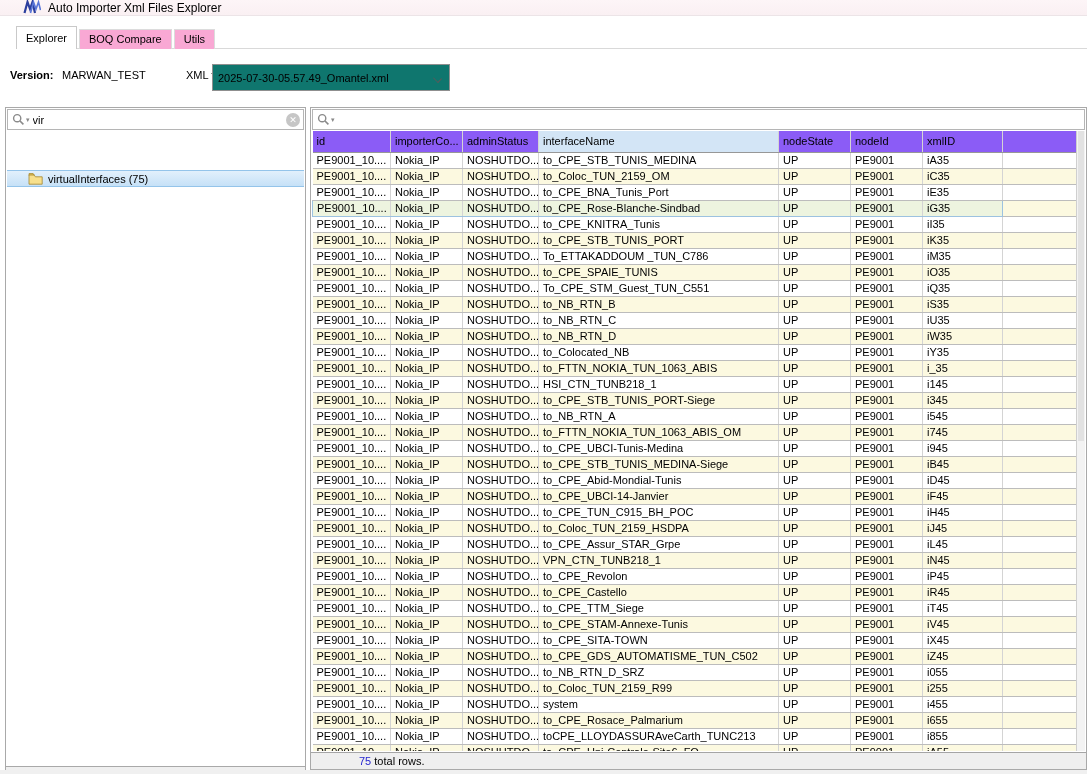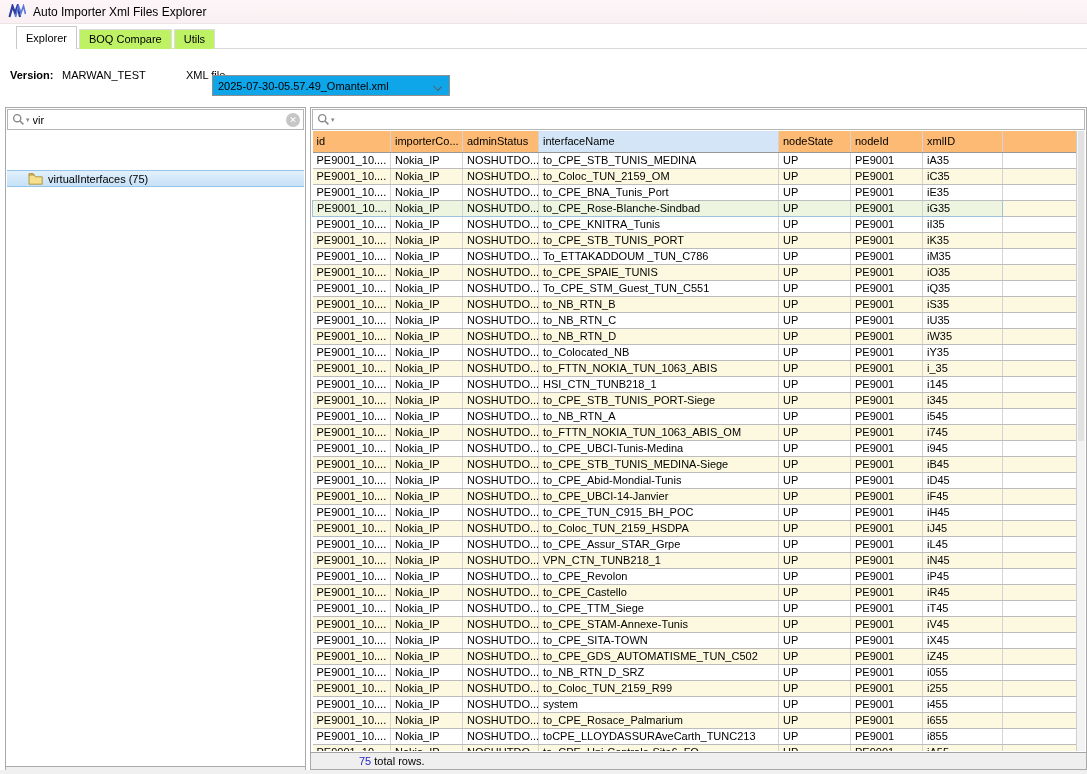--- a/index.html
+++ b/index.html
@@ -1,42 +1,42 @@
 <!DOCTYPE html>
 <html><head>
 <meta charset="utf-8">
 <style>
   * { margin:0; padding:0; box-sizing:border-box; }
   html,body { width:1087px; height:774px; overflow:hidden; }
   body { font-family:"Liberation Sans", sans-serif; font-size:11px; color:#000; background:#ffffff; position:relative; }
 
   
-  .titlebar { position:absolute; top:0; left:0; width:1087px; height:24px;
+  .titlebar { position:absolute; top:0; left:0; width:1087px; height:16px;
     background:linear-gradient(#fdf5f7,#faf0f3); border-bottom:1px solid #ece4e7;
-    display:flex; align-items:center; padding-left:8px; }
+    display:flex; align-items:center; padding-left:23px; }
   .titlebar .logo { width:18px; height:15px; margin-right:7px; }
   .titlebar .title { font-size:12px; }
 
   
   .tabstrip { position:absolute; top:25px; left:16px; width:1087px; height:24px;
     background:#fff; display:flex; align-items:flex-end; }
   .tabstrip::after { content:""; position:absolute; left:0; right:0; bottom:0; height:1px; background:#d9d9d9; }
   .tab { position:relative; z-index:2; padding:3px 9px 4px 9px; border:1px solid #dcdcdc; border-bottom:none;
-    background:#bef264; height:20px; cursor:default; white-space:nowrap; }
+    background:#f9a8d4; height:20px; cursor:default; white-space:nowrap; }
   .tab + .tab { margin-left:2px; }
   .tab.active { background:#fff; height:23px; padding-top:5px; border-color:#c9c9c9;
     box-shadow:0 1px 0 #fff; }
 
   
   .toolbar { position:absolute; top:49px; left:0; width:1087px; height:56px; background:#fff; }
   .version-label { position:absolute; left:10px; top:20px; font-weight:bold; }
   .version-value { position:absolute; left:62px; top:20px; }
   .xmlfile-label { position:absolute; left:186px; top:20px; }
-  .combo { position:absolute; left:212px; top:26px; width:238px; height:21px; border:1px solid #8f8f8f;
-    background:#0ea5e9; display:flex; align-items:center; padding-left:5px; }
+  .combo { position:absolute; left:212px; top:15px; width:238px; height:27px; border:1px solid #8f8f8f;
+    background:#0f766e; display:flex; align-items:center; padding-left:5px; }
   .combo .chev { margin-left:auto; margin-right:7px; width:8px; height:8px; position:relative; }
   .combo .chev::before { content:""; position:absolute; left:0; top:1px; width:6px; height:6px;
     border-right:1.4px solid #5a5a5a; border-bottom:1.4px solid #5a5a5a; transform:rotate(45deg) scale(1,0.8); }
 
   
   .panel { position:absolute; background:#fff; border:1px solid #a9a9a9; }
   .left-panel  { left:5px;  top:107px; width:301px; height:700px; }
   .right-panel { left:310px; top:107px; width:777px; height:663px; }
 
   .searchbox { position:absolute; top:1px; left:1px; right:1px; height:21px; border:1px solid #b5b5b5;
@@ -53,21 +53,21 @@
   .tree-item .folder { display:flex; margin-right:5px; }
   .tree-item.selected { background:linear-gradient(#e2f0fc,#c6e1f7); border-top:1px solid #94c4ea; border-bottom:1px solid #94c4ea; }
 
   .left-status { position:absolute; left:0; right:0; top:658px; bottom:0; background:#f0f0f0; border-top:1px solid #a9a9a9; padding:3px 4px; }
   .count-blue { color:#2626cf;margin-left:44px; }
 
   
   .table-wrap { position:absolute; top:23px; left:1px; width:765px; bottom:18px; overflow:hidden; }
   table { border-collapse:collapse; table-layout:fixed; width:766px; }
   th, td { overflow:hidden; white-space:nowrap; text-overflow:clip; font-weight:normal; text-align:left; padding:0 2px 0 4px; }
-  th { height:21px; background:#fdba74; border-right:1px solid #d4d4d4; border-bottom:1px solid #979797; }
+  th { height:21px; background:#8b5cf6; border-right:1px solid #d4d4d4; border-bottom:1px solid #979797; }
   th.hl { background:#d3e5f6; }
   td { height:16px; border-right:1px solid #d4d4d4; border-bottom:1px solid #bcbcbc; }
   tbody tr:nth-child(even) td { background:#fcf9e0; }
   td.sel { background:#edf4df !important; border-top:1px solid #9cc2e0; border-bottom:1px solid #9cc2e0; }
   td.sel-first { border-left:1px solid #9cc2e0; }
   td.sel-last  { border-right:1px solid #9cc2e0; }
 
   .vscroll { position:absolute; top:23px; right:1px; width:9px; bottom:18px; background:#f3f3f3; border-left:1px solid #cfcfcf; }
   .vscroll .thumb { position:absolute; top:0; left:1px; right:1px; height:50%; background:#e2e2e2; }
 

